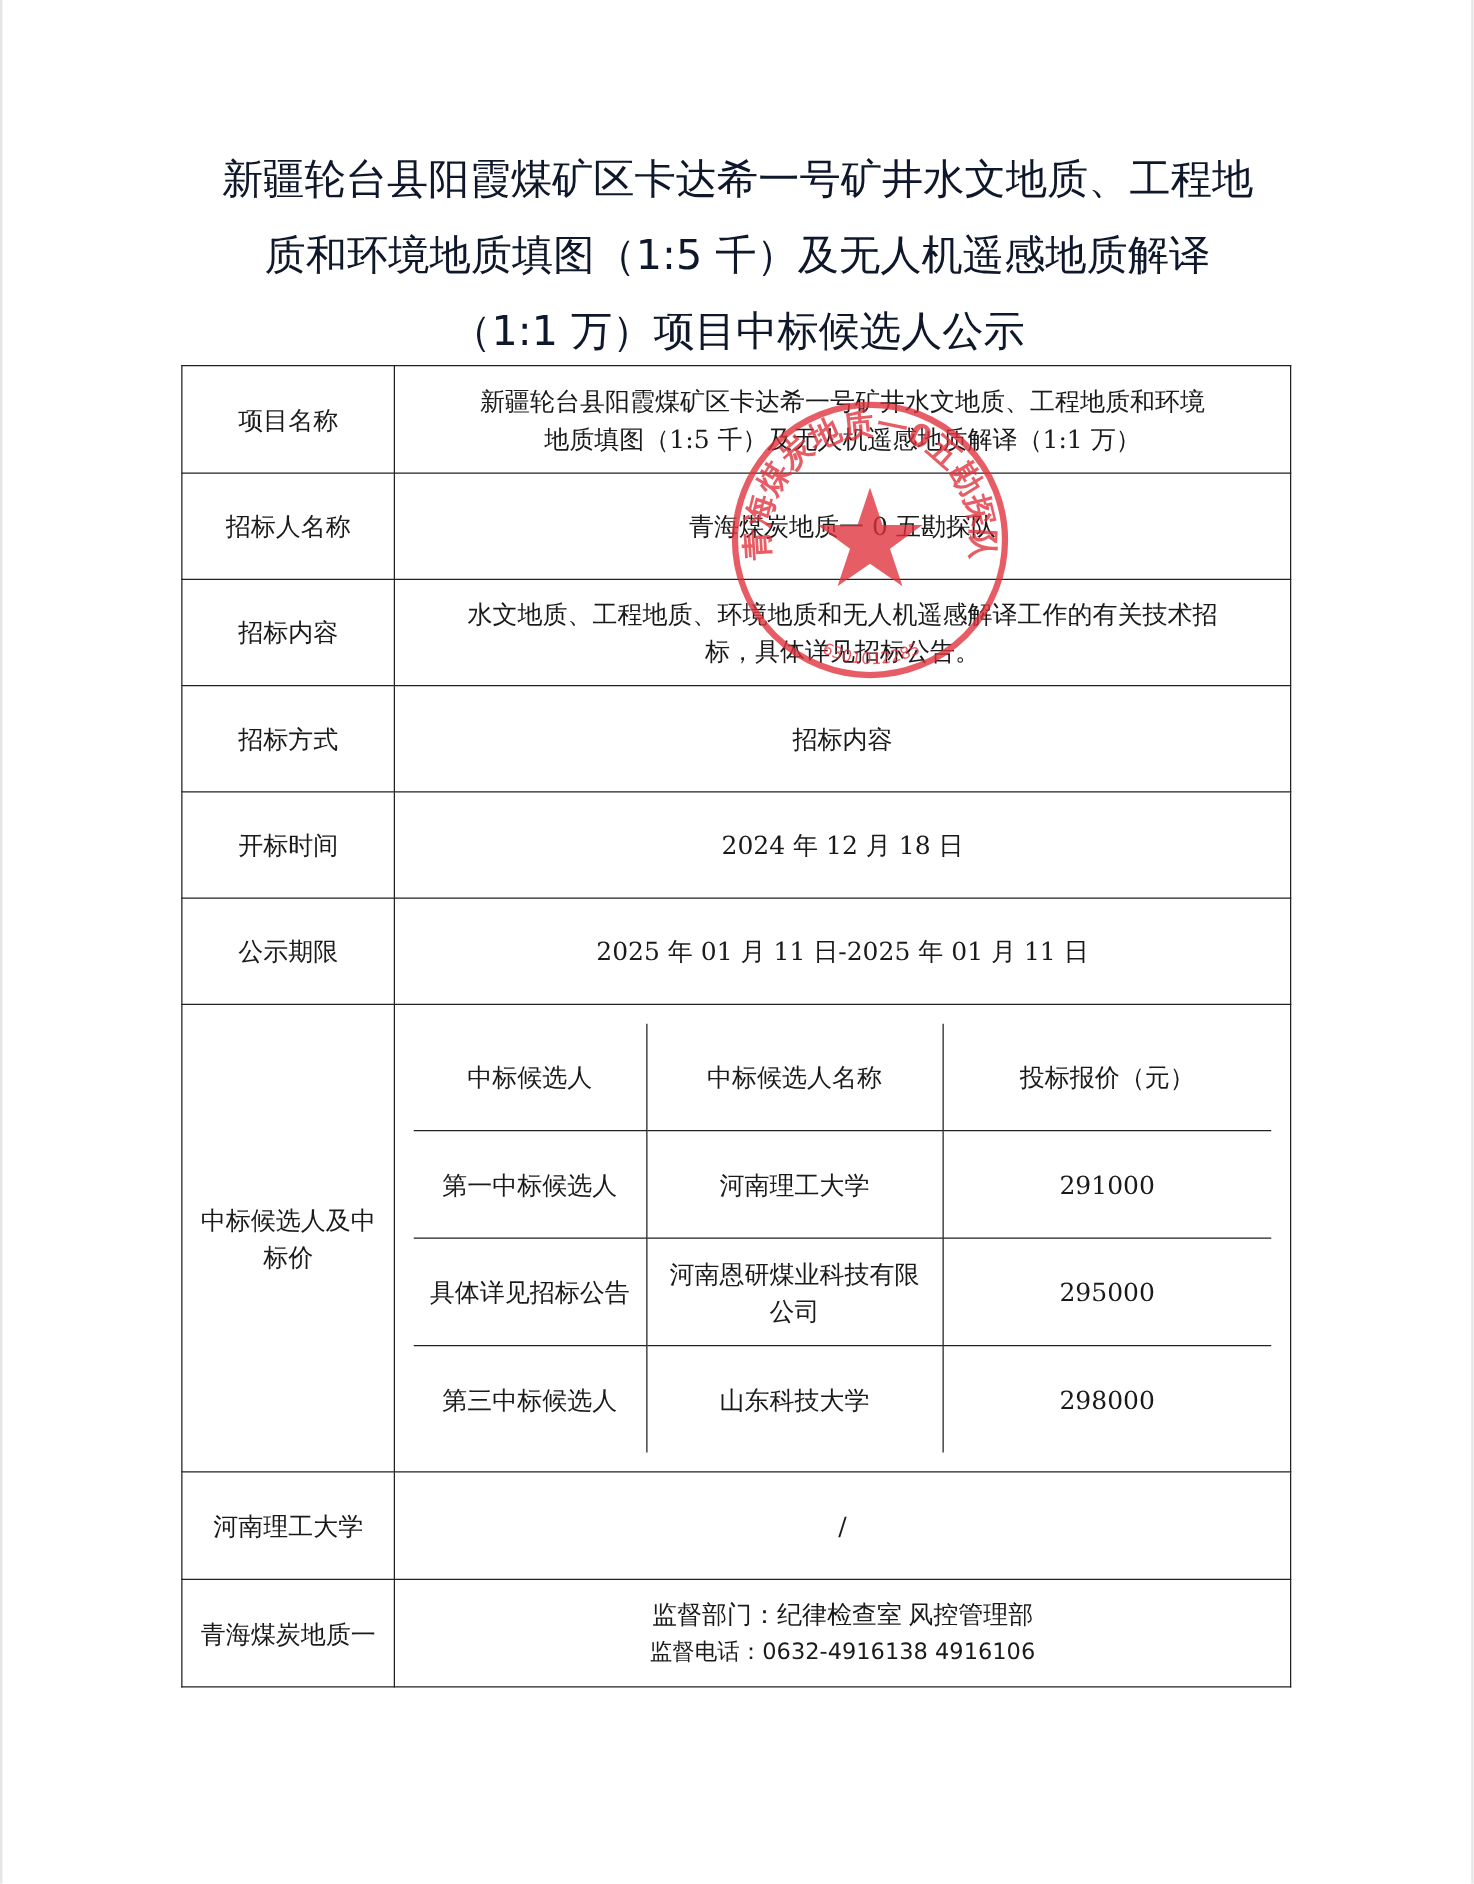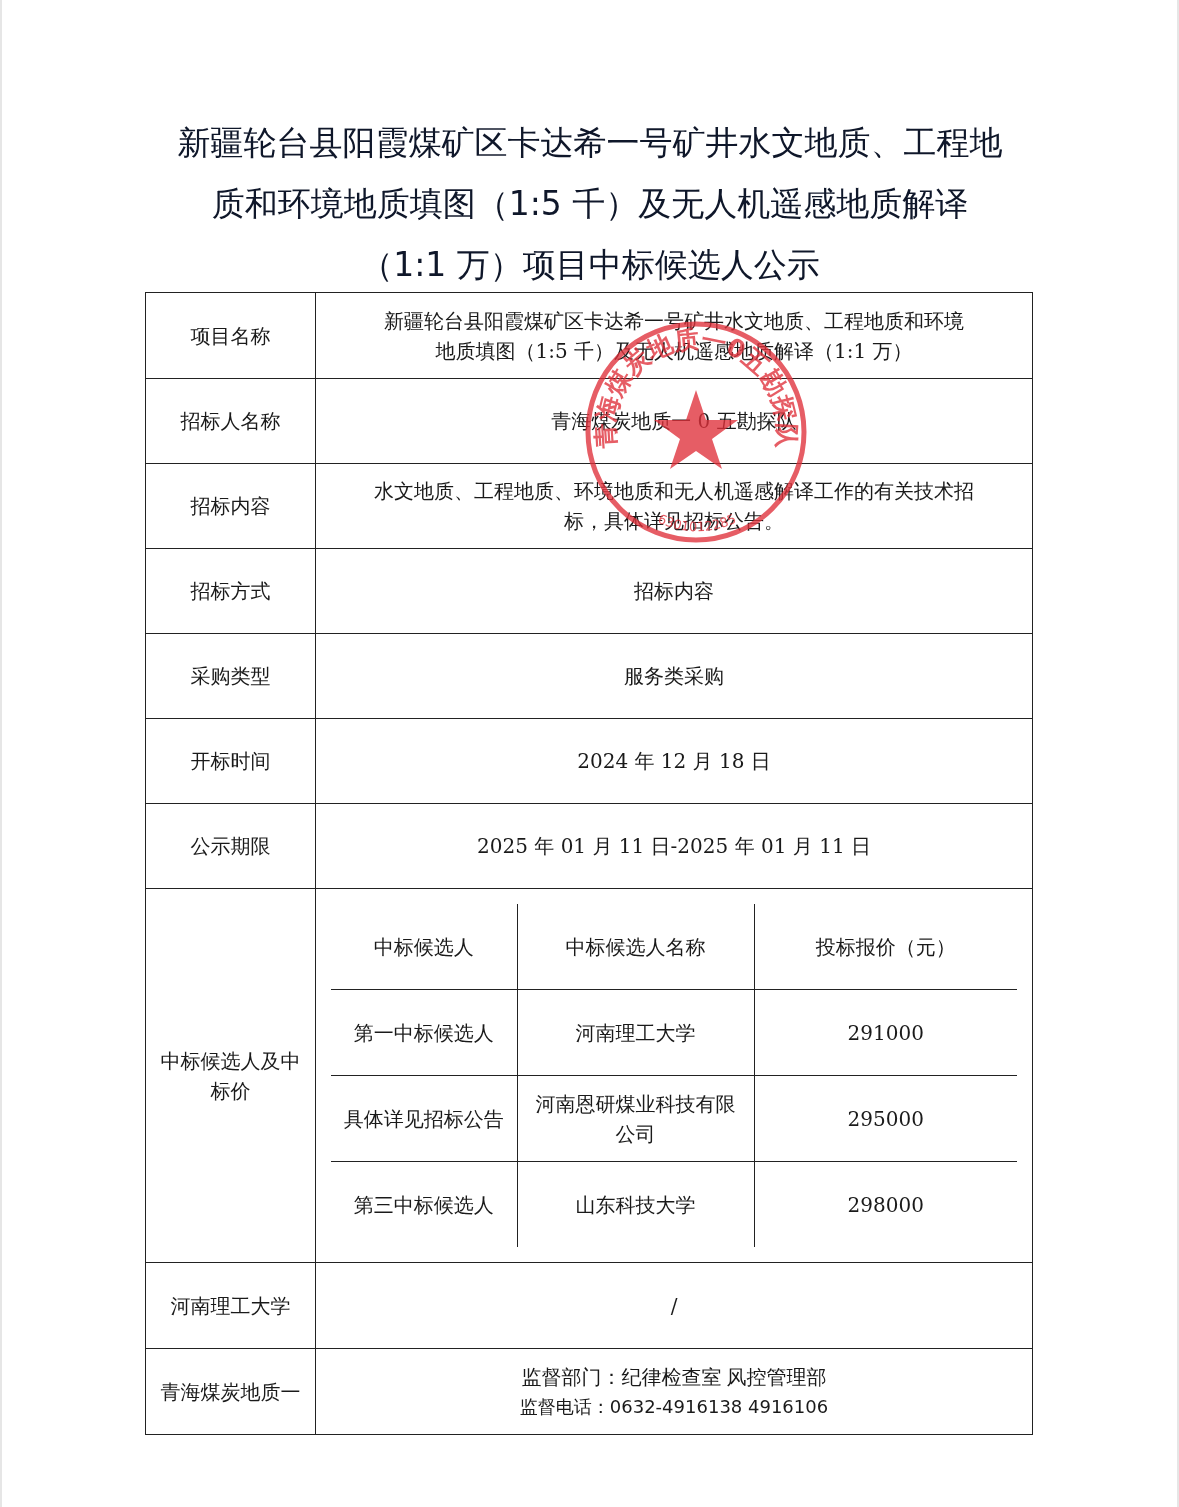--- a/index.html
+++ b/index.html
@@ -77,24 +77,20 @@
     <td>
       <div>水文地质、工程地质、环境地质和无人机遥感解译工作的有关技术招</div>
       <div>标，具体详见招标公告。</div>
     </td>
   </tr>
   <tr class="r86">
     <td class="label">招标方式</td>
     <td>招标内容</td>
   </tr>
   <tr class="r86">
-    <td class="label">采购类型</td>
-    <td>服务类采购</td>
-  </tr>
-  <tr class="r86">
     <td class="label">开标时间</td>
     <td>2024 年 12 月 18 日</td>
   </tr>
   <tr class="r86">
     <td class="label">公示期限</td>
     <td>2025 年 01 月 11 日-2025 年 01 月 11 日</td>
   </tr>
   <tr>
     <td class="label">
       <div>中标候选人及中</div>

